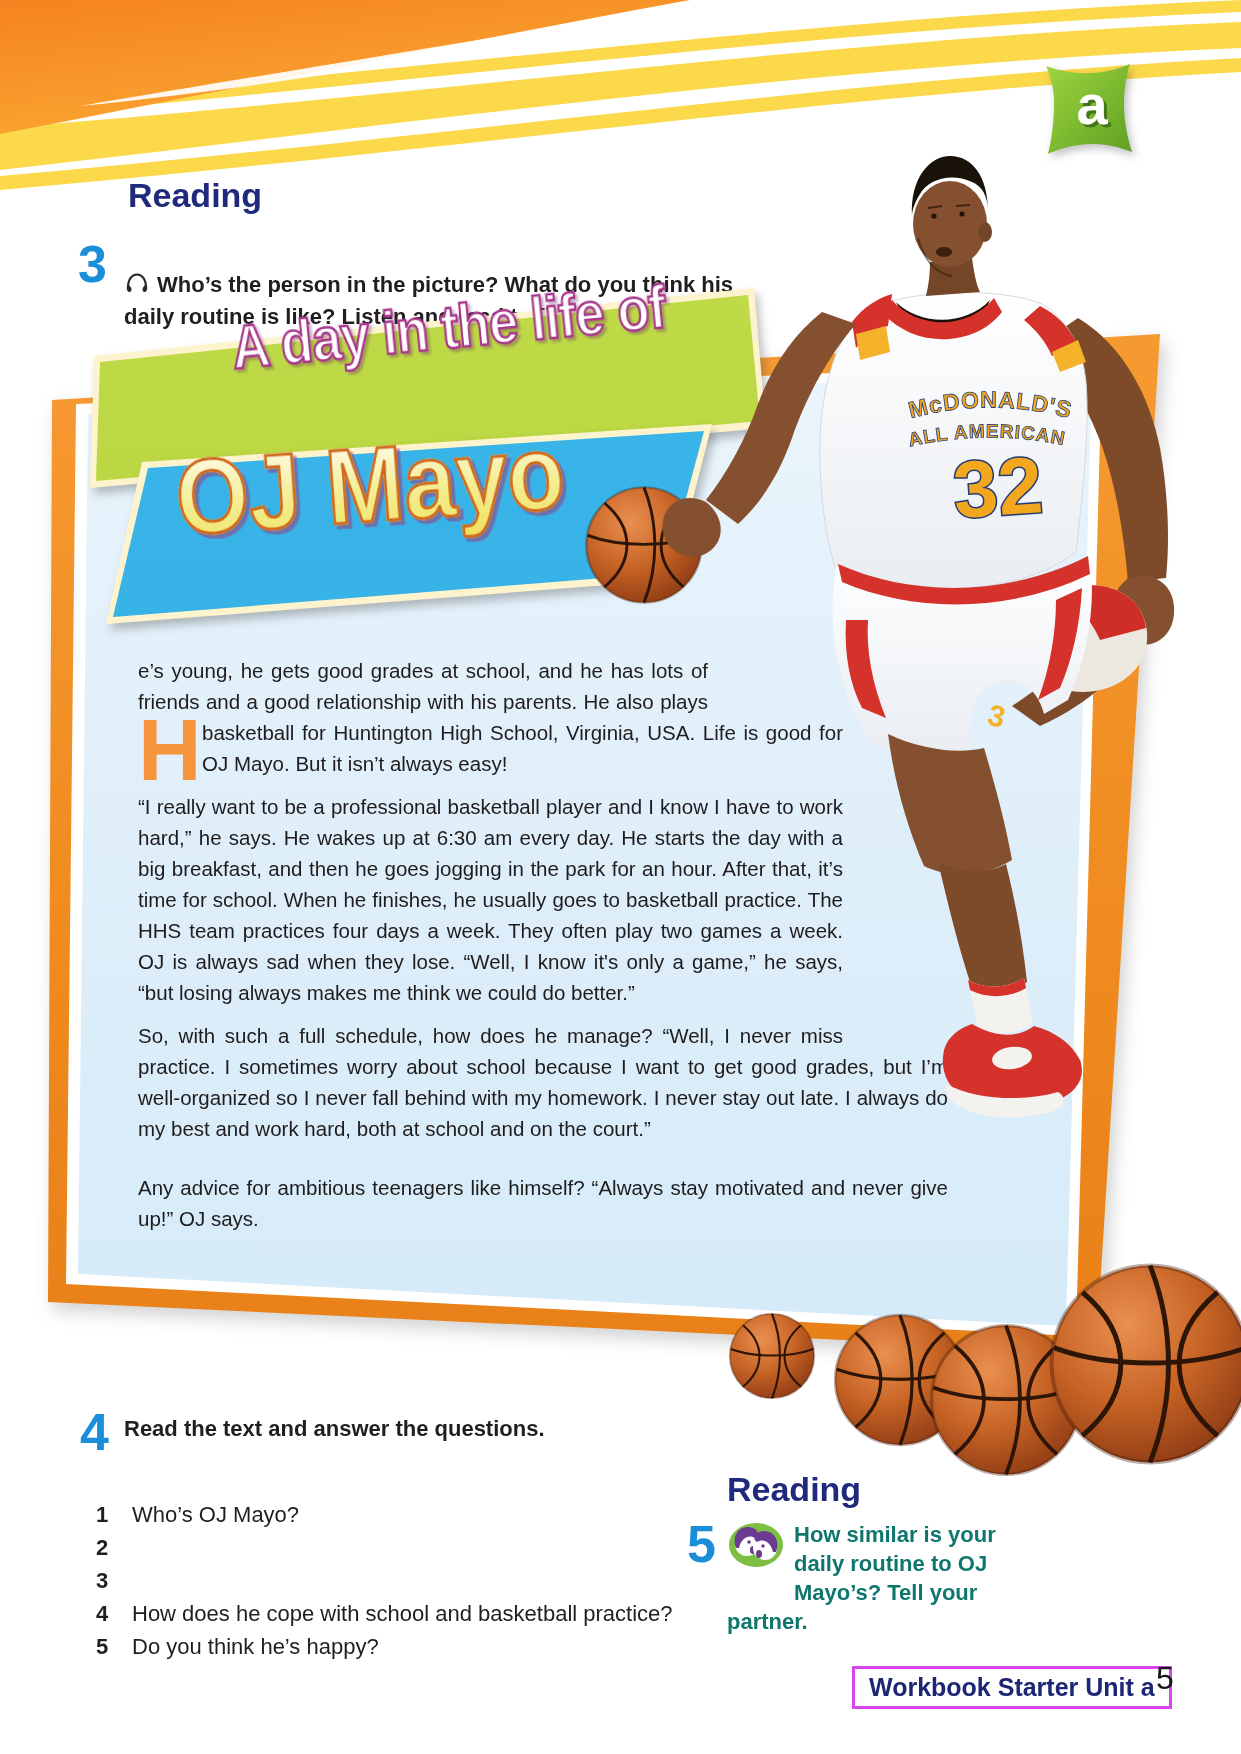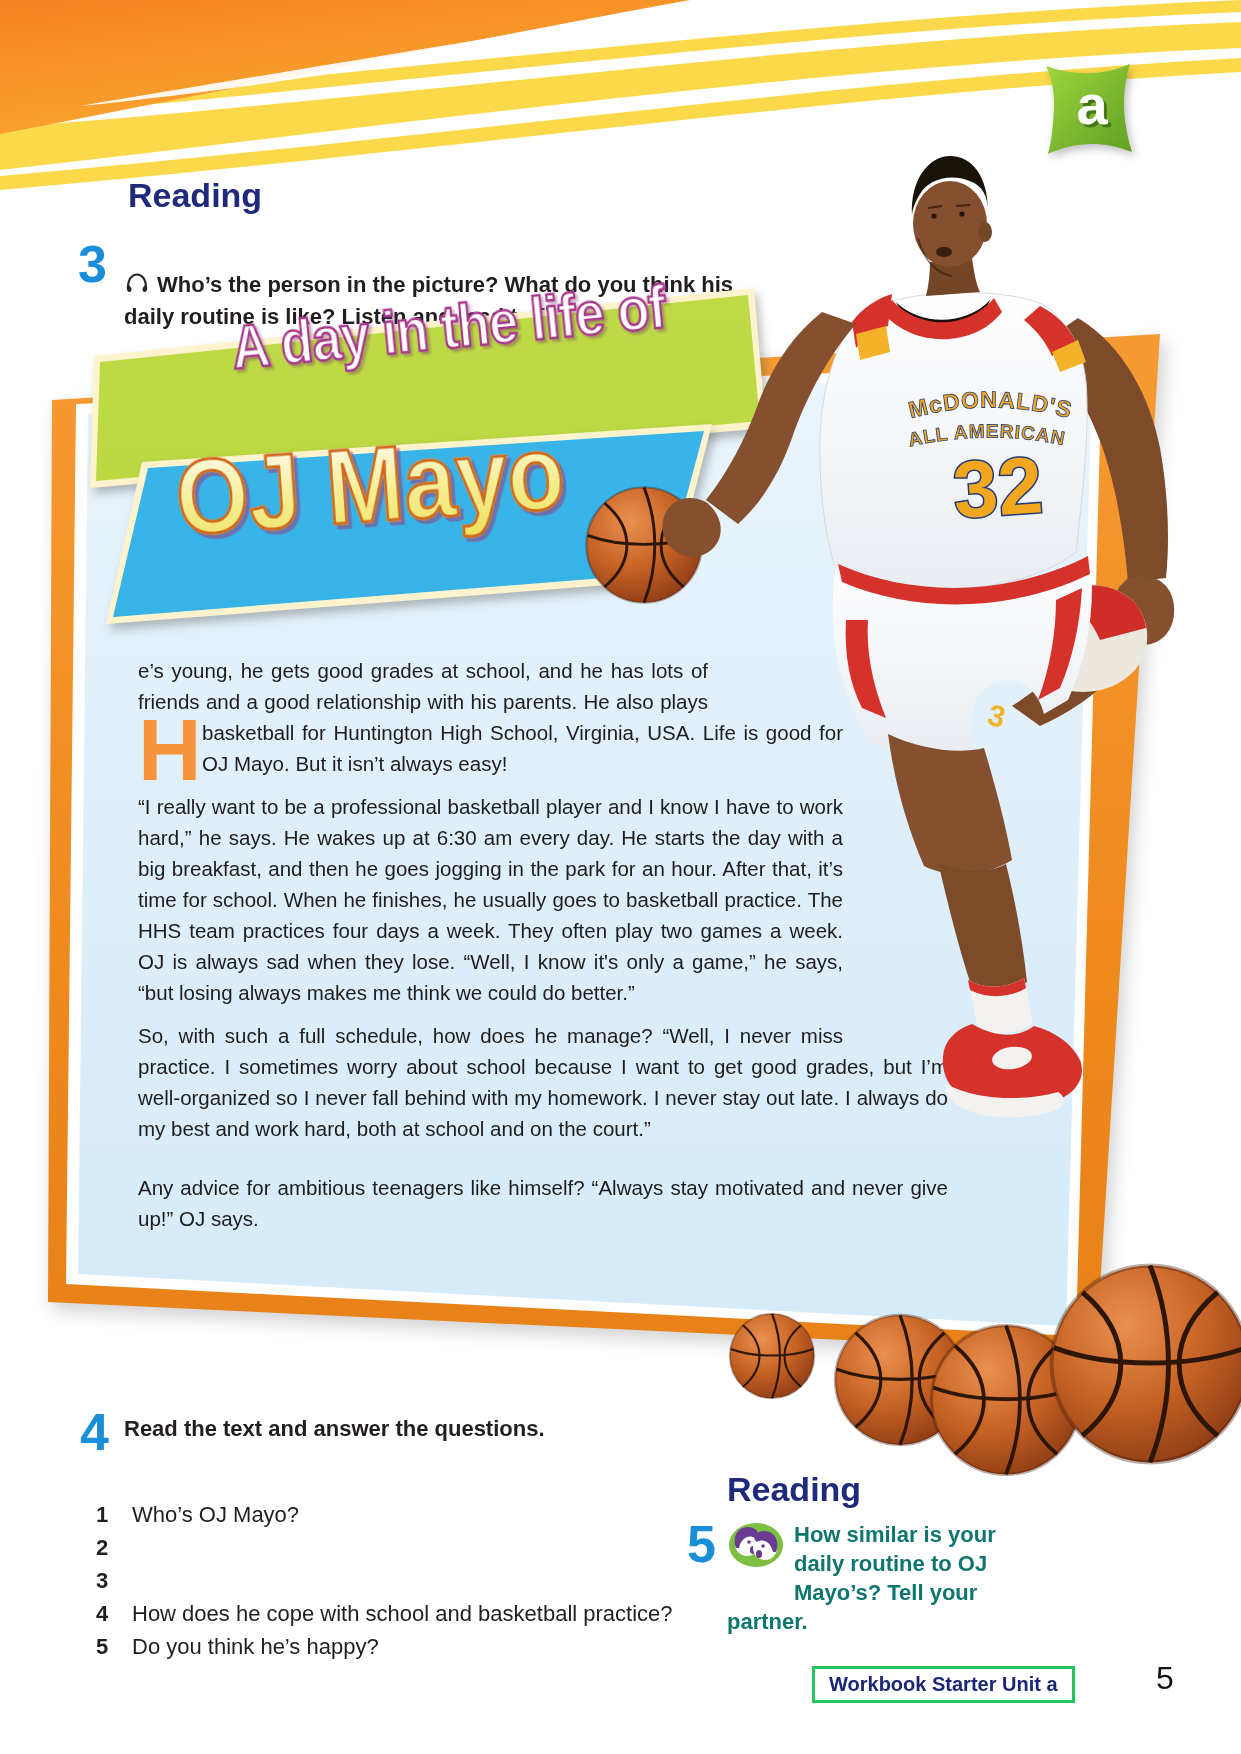--- a/index.html
+++ b/index.html
@@ -80,22 +80,22 @@
   .qnum { width:24px; font-weight:bold; flex:0 0 auto; }
   .qtext { padding-left:12px; }
 
   
   .sp-block { position:absolute; left:727px; top:1520px; width:272px;
               font-size:22px; line-height:29px; font-weight:bold; color:#0f766e; }
   .sp-icon { float:left; margin:2px 9px 4px 0; }
 
   
   .footer-box {
-    position:absolute; left:812px; top:1666px; padding:4px 14px;
-    border:3px solid #22c55e; color:#1c2674; font-size:20px; font-weight:bold;
+    position:absolute; left:852px; top:1666px; padding:4px 14px;
+    border:3px solid #d946ef; color:#1c2674; font-size:25px; font-weight:bold;
     background:#ffffff; white-space:nowrap;
   }
   .page-num { position:absolute; left:1156px; top:1660px; font-size:32px; color:#141414; }
 
   .overlay-svg { position:absolute; left:0; top:0; pointer-events:none; }
   .seam { fill:none; stroke:#2d1507; stroke-width:2.4px; }
   .jtx { font-weight:bold; fill:#f2a71f; stroke:#26407e; stroke-width:.8px; letter-spacing:1px; }
   .jnum { font-weight:bold; fill:#f2a71f; stroke:#223a77; stroke-width:3px; paint-order:stroke fill; }
   .jgold { font-weight:bold; fill:#f3b229; }
 </style>

